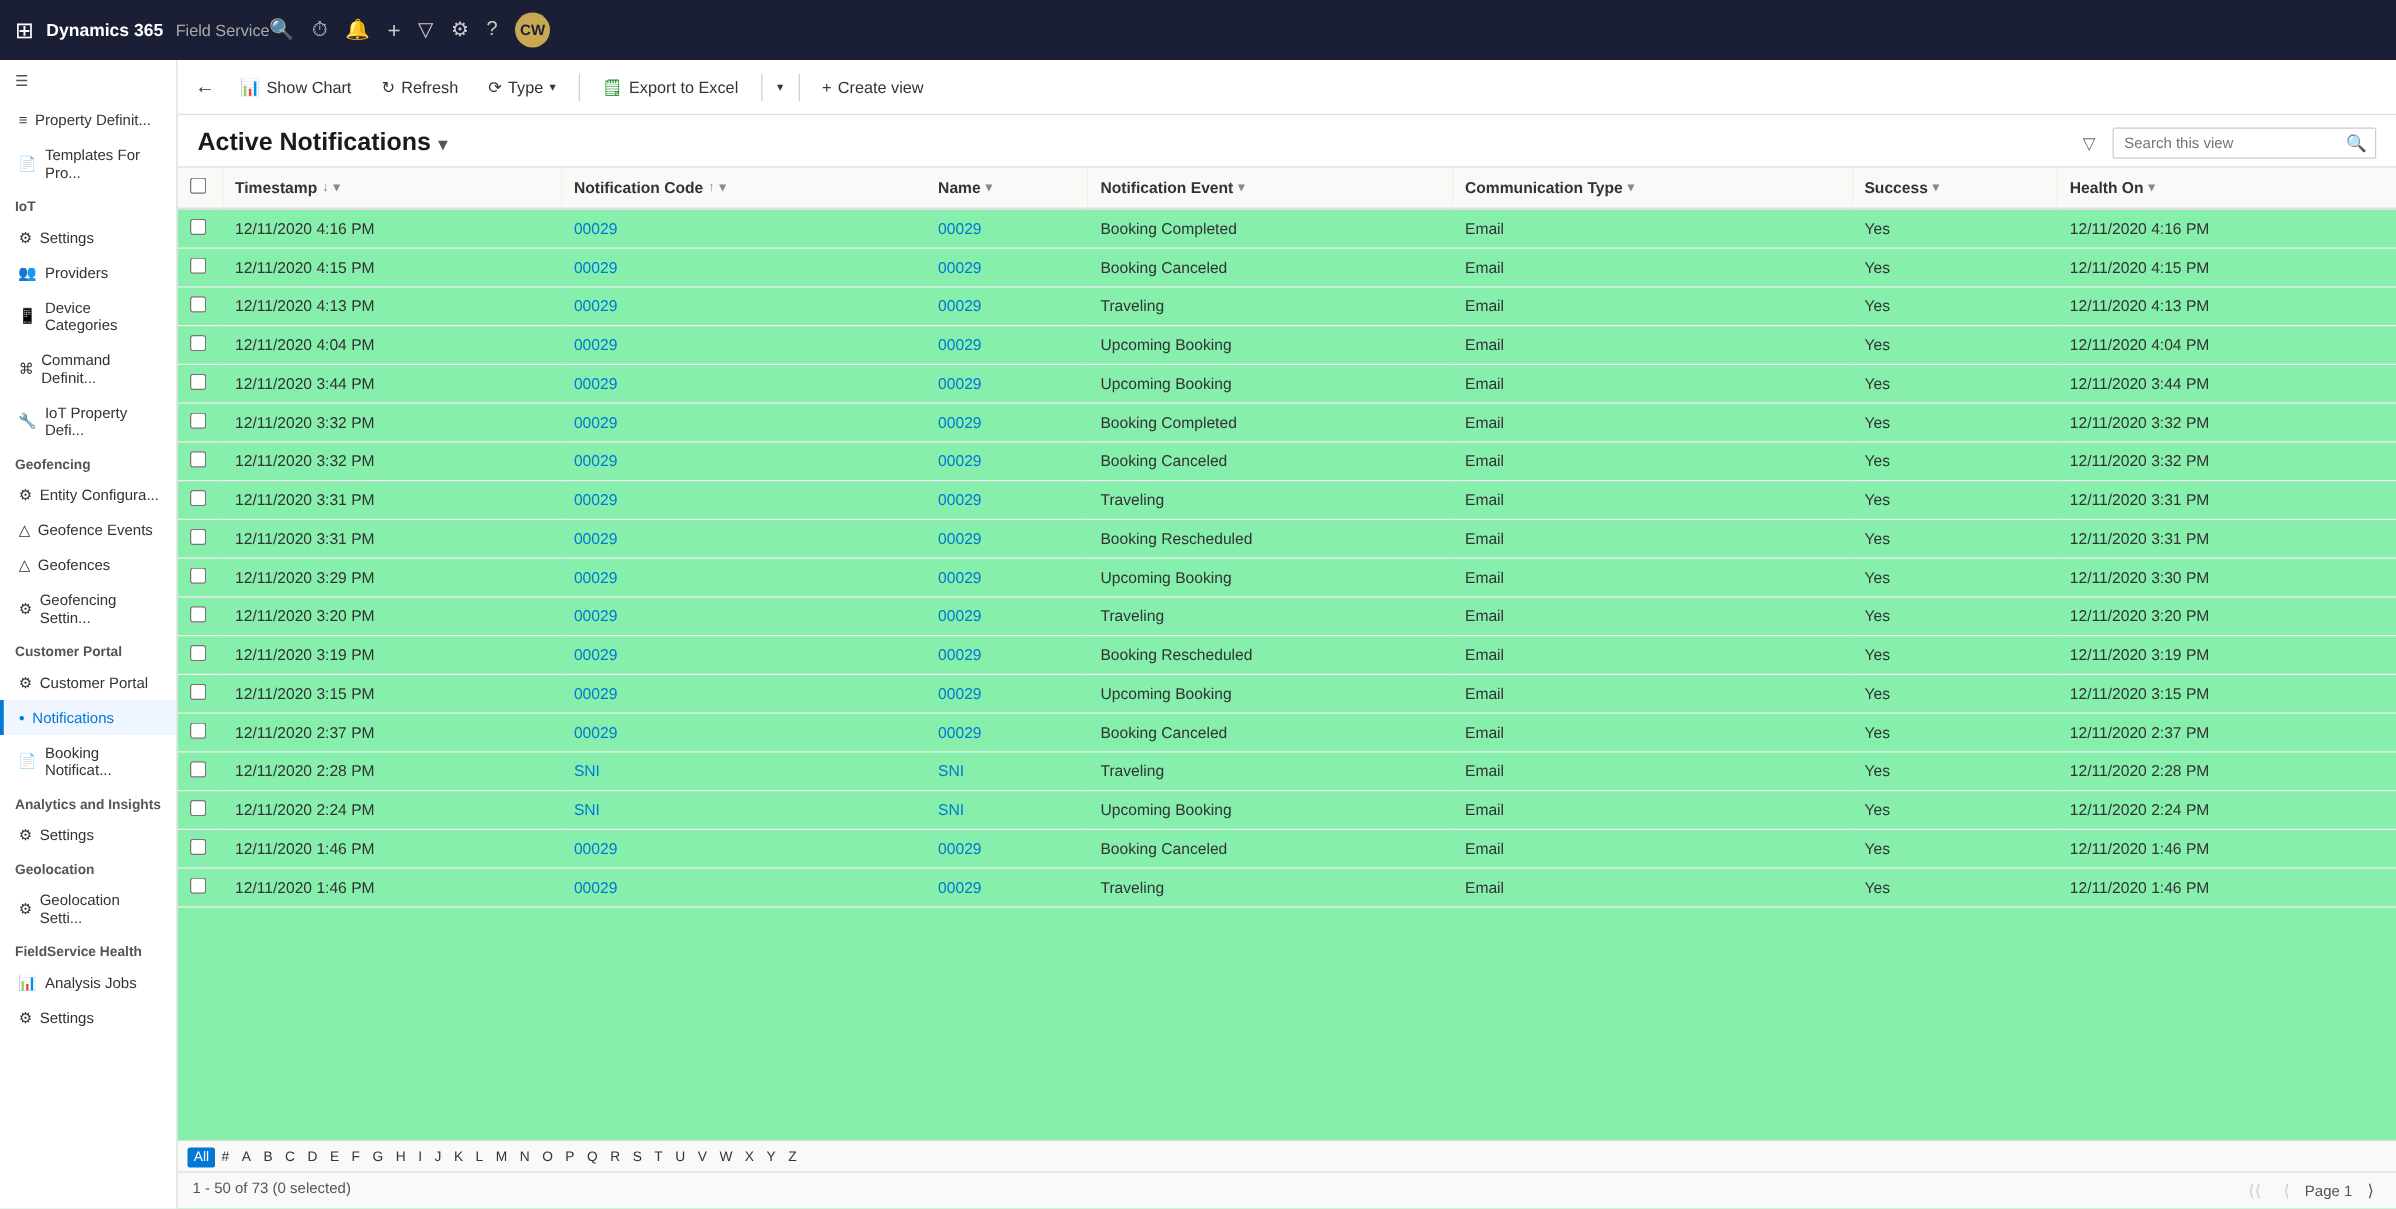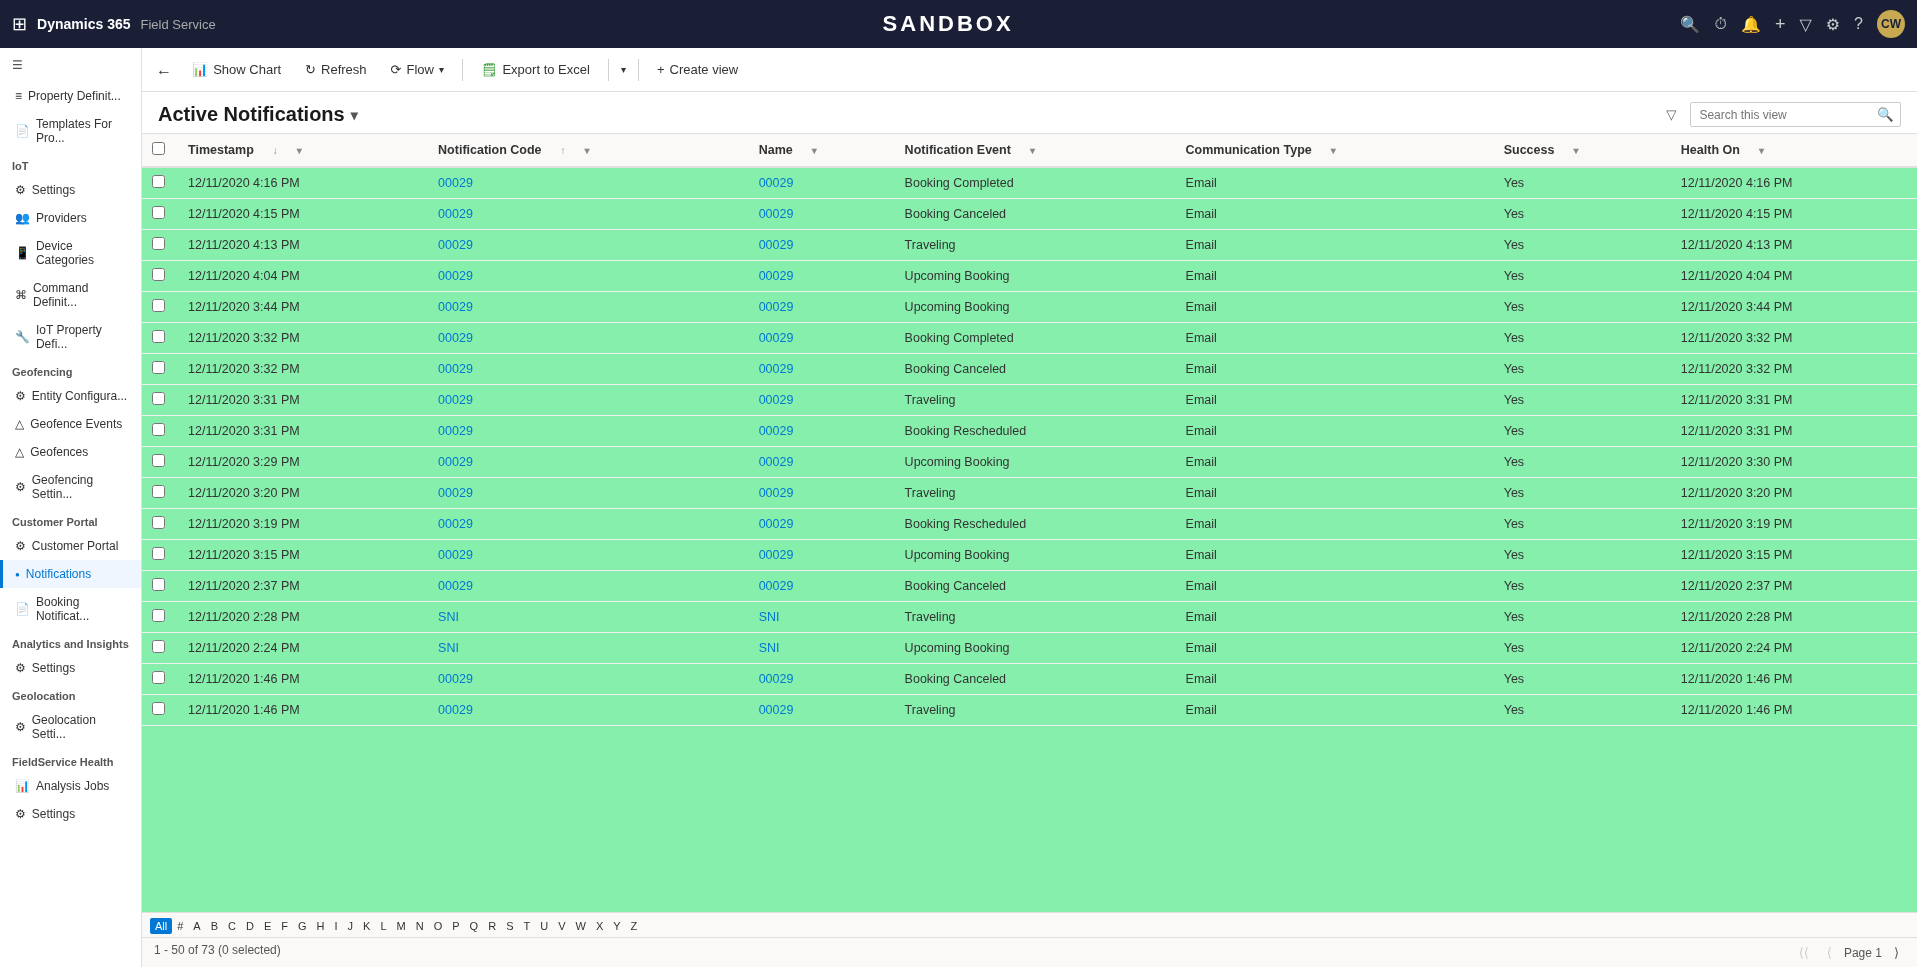--- a/index.html
+++ b/index.html
@@ -98,21 +98,21 @@
       color: #1a1a1a;
       display: flex;
       align-items: center;
       gap: 6px;
       flex: 1;
     }
     .grid-header-actions { display: flex; align-items: center; gap: 8px; }
     .filter-icon-btn { padding: 4px 6px; cursor: pointer; color: #666; border: none; background: none; }
     .search-box {
       display: flex;
-      align-items: center;
+      align-items: flex-start;
       border: 1px solid #ccc;
       border-radius: 2px;
       overflow: hidden;
     }
     .search-box input {
       border: none;
       outline: none;
       padding: 4px 8px;
       font-size: 12px;
       width: 180px;
@@ -127,21 +127,21 @@
     thead th {
       padding: 8px 10px;
       text-align: left;
       font-weight: 600;
       color: #333;
       white-space: nowrap;
       cursor: pointer;
       user-select: none;
       border-bottom: 1px solid #e0e0e0;
     }
-    thead th .col-header { display: flex; align-items: center; gap: 19px; }
+    thead th .col-header { display: flex; align-items: center; gap: 4px; }
     thead th .sort-icon { font-size: 10px; color: #888; }
     tbody tr { border-bottom: 1px solid #f0f0f0; }
     tbody td { padding: 7px 10px; color: #333; white-space: nowrap; }
     tbody td a { color: #0078d4; text-decoration: none; }
     .cb-col { width: 36px; }
     .cb-col input[type=checkbox] { cursor: pointer; }
 
     
     .alpha-nav {
       display: flex;
@@ -190,21 +190,20 @@
   </style>
 </head>
 <body>
 
 <div class="top-nav">
   <div class="nav-left">
     <span style="font-size:18px;cursor:pointer;">⊞</span>
     <span style="font-size:14px;font-weight:600;color:#fff;">Dynamics 365</span>
     <span style="font-size:13px;color:#aaa;">Field Service</span>
   </div>
-  <div class="nav-center">SANDBOX</div>
   <div class="nav-right">
     <span class="nav-icon">🔍</span>
     <span class="nav-icon">⏱</span>
     <span class="nav-icon">🔔</span>
     <span class="nav-icon" style="font-size:18px;">+</span>
     <span class="nav-icon">▽</span>
     <span class="nav-icon">⚙</span>
     <span class="nav-icon">?</span>
     <div class="avatar">CW</div>
   </div>
@@ -309,21 +308,21 @@
       <button class="toolbar-btn">
         <span>📊</span>
         <span>Show Chart</span>
       </button>
       <button class="toolbar-btn">
         <span>↻</span>
         <span>Refresh</span>
       </button>
       <button class="toolbar-btn">
         <span>⟳</span>
-        <span>Flow</span>
+        <span>Type</span>
         <span style="font-size:10px;">▾</span>
       </button>
       <div class="toolbar-sep"></div>
       <button class="toolbar-btn">
         <span style="color:green;">🗒</span>
         <span>Export to Excel</span>
       </button>
       <div class="toolbar-sep"></div>
       <button class="toolbar-btn" style="padding:4px 4px;">
         <span style="font-size:10px;">▾</span>

